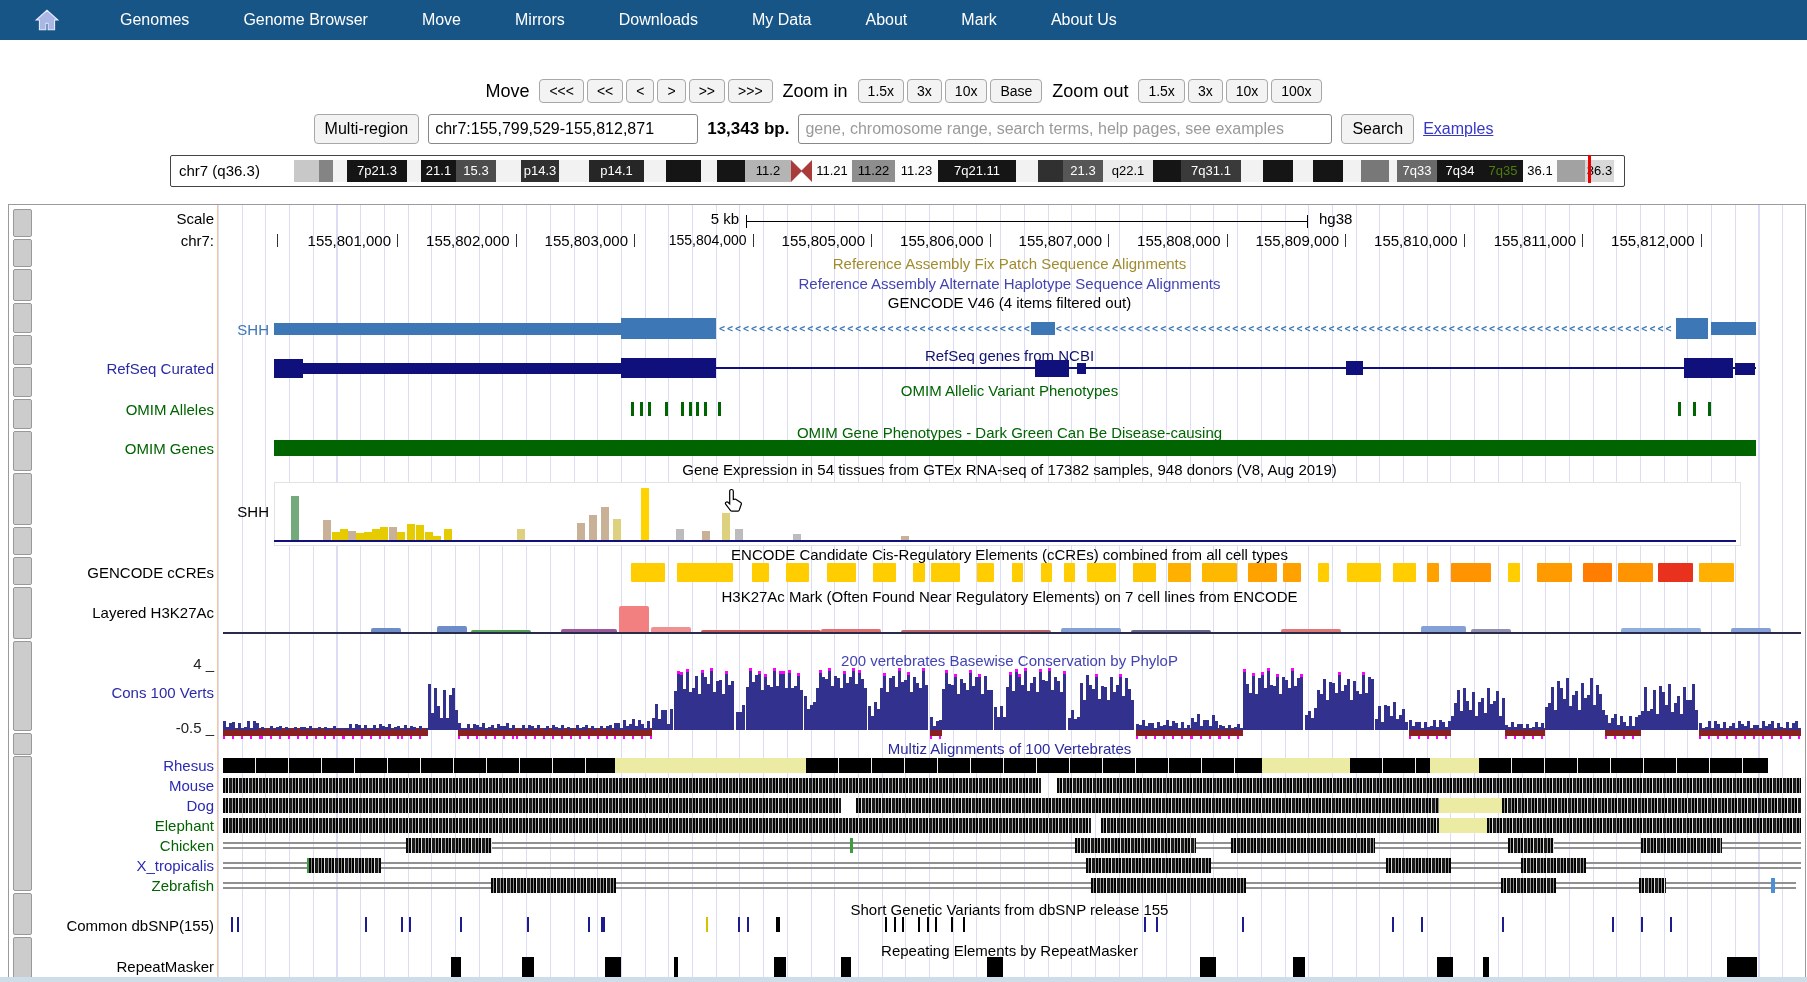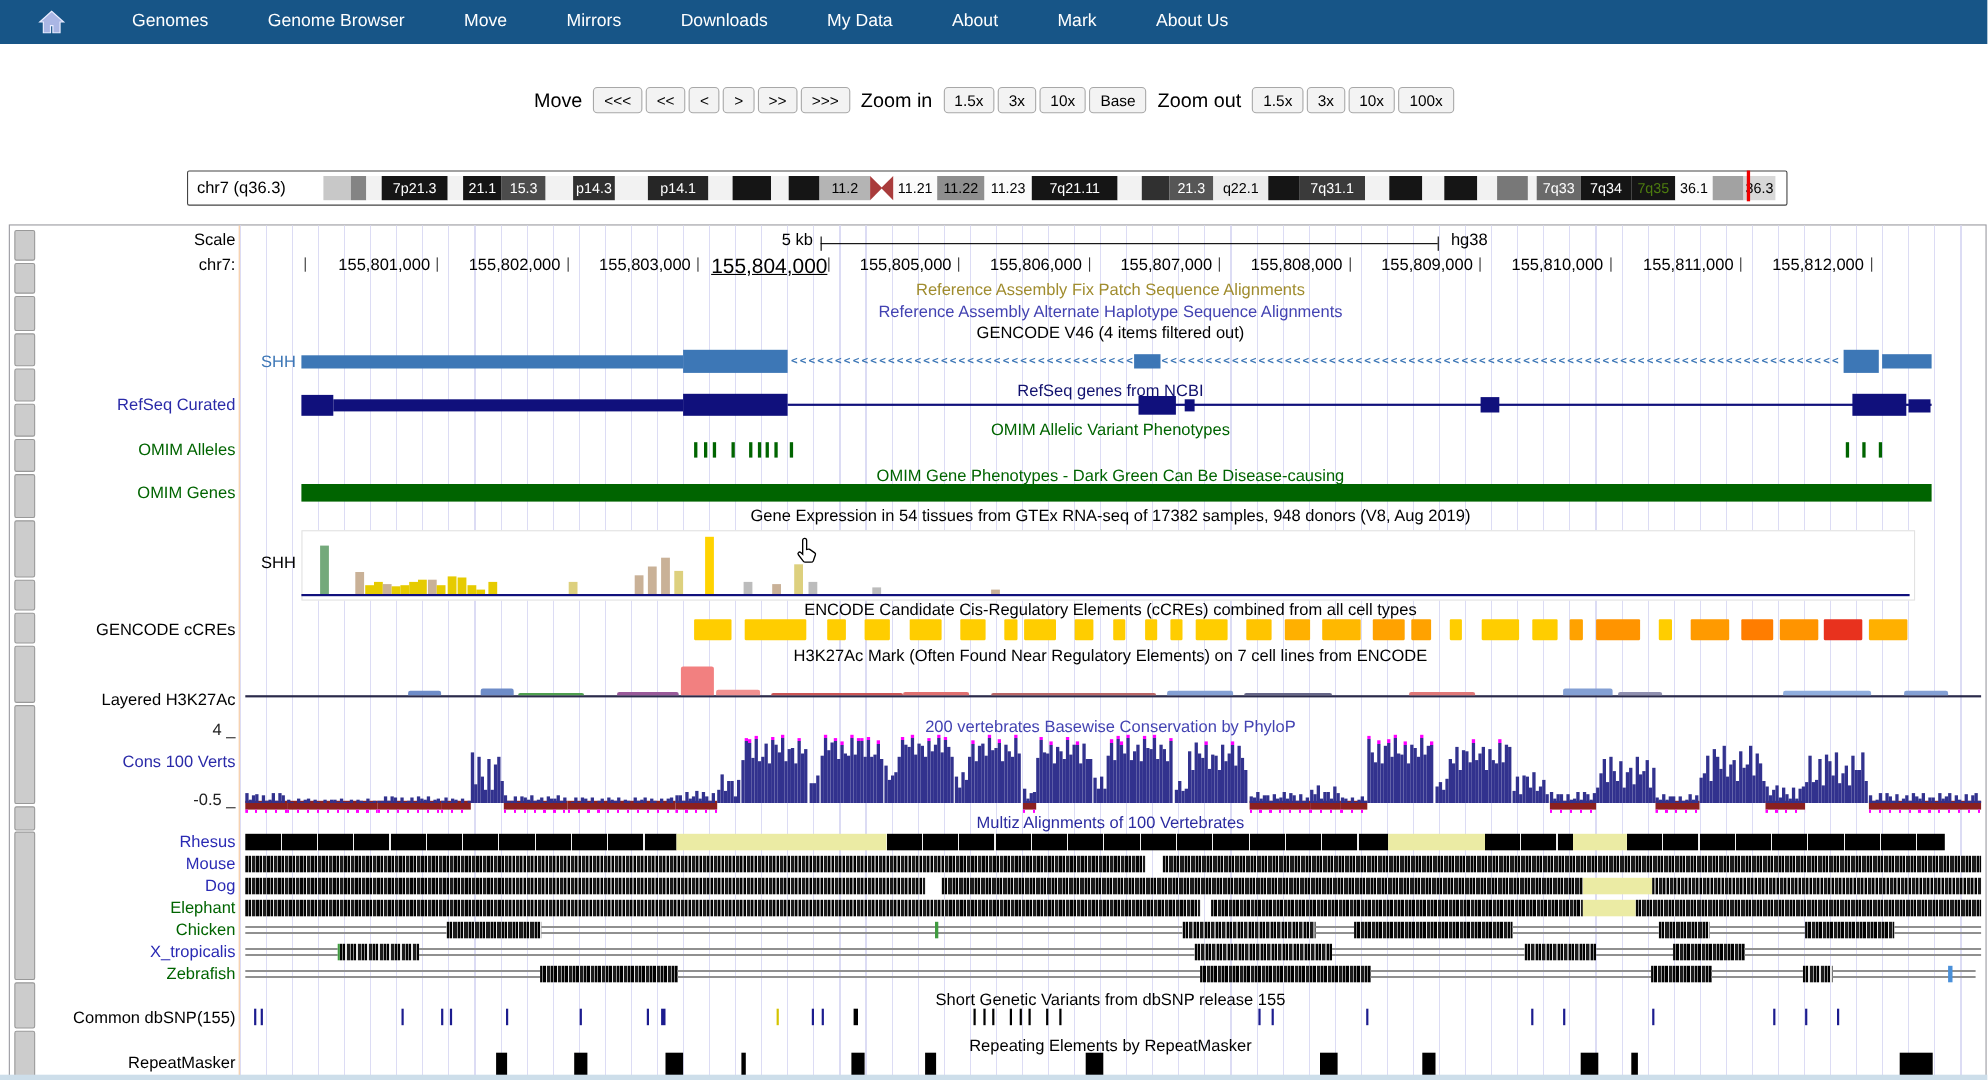--- a/index.html
+++ b/index.html
@@ -82,20 +82,28 @@
       </span>
     <span>Zoom out</span>
     <span id="zoomout-btns" class="btngroup">
         <button class="ucsc-btn">1.5x</button>
         <button class="ucsc-btn">3x</button>
         <button class="ucsc-btn">10x</button>
         <button class="ucsc-btn">100x</button>
       </span>
   </div>
 
+  <div id="searchrow">
+    <button class="ucsc-btn bigbtn">Multi-region</button>
+    <input id="position" value="chr7:155,799,529-155,812,871" style="">
+    <span id="bp">13,343 bp.</span>
+    <input id="searchbox" placeholder="gene, chromosome range, search terms, help pages, see examples" style="">
+    <button class="ucsc-btn bigbtn">Search</button>
+    <a id="examples">Examples</a>
+  </div>
 
   <div id="ideogram">
     <span id="ideo-label">chr7 (q36.3)</span>
     <div id="ideo-bands">
         <div class="band" style="left: 123px; width: 25px; background: rgb(200, 200, 200);"></div>
         <div class="band" style="left: 148px; width: 14px; background: rgb(132, 132, 132);"></div>
         <div class="band" style="left: 162px; width: 14px; background: rgb(242, 242, 242);"></div>
         <div class="band" style="left: 176px; width: 60px; background: rgb(21, 21, 21);">
           <span class="band-txt" style="color: rgb(255, 255, 255);">7p21.3</span>
         </div>
@@ -194,21 +202,21 @@
         <div class="handle" style="top: 528px; height: 20px;"></div>
         <div class="handle" style="top: 551px; height: 133px;"></div>
         <div class="handle" style="top: 688px; height: 40px;"></div>
         <div class="handle" style="top: 732px; height: 42px;"></div>
         <div class="lbl" style="top: 6px; color: rgb(0, 0, 0);">Scale</div>
         <div class="lbl" style="top: 28px; color: rgb(0, 0, 0);">chr7:</div>
         <div class="lbl" style="top: 156px; color: rgb(42, 42, 168);">RefSeq Curated</div>
         <div class="lbl" style="top: 197px; color: rgb(0, 100, 0);">OMIM Alleles</div>
         <div class="lbl" style="top: 236px; color: rgb(0, 100, 0);">OMIM Genes</div>
         <div class="lbl" style="top: 360px; color: rgb(0, 0, 0);">GENCODE cCREs</div>
-        <div class="lbl" style="top: 424px; color: rgb(0, 0, 0);">Layered H3K27Ac</div>
+        <div class="lbl" style="top: 400px; color: rgb(0, 0, 0);">Layered H3K27Ac</div>
         <div class="lbl" style="top: 451px; color: rgb(34, 34, 34);">4 _</div>
         <div class="lbl" style="top: 480px; color: rgb(42, 42, 168);">Cons 100 Verts</div>
         <div class="lbl" style="top: 515px; color: rgb(34, 34, 34);">-0.5 _</div>
         <div class="lbl" style="top: 713px; color: rgb(0, 0, 0);">Common dbSNP(155)</div>
         <div class="lbl" style="top: 754px; color: rgb(0, 0, 0);">RepeatMasker</div>
         <div class="ttl" style="top: 51px; color: rgb(160, 140, 46);">Reference Assembly Fix Patch Sequence Alignments</div>
         <div class="ttl" style="top: 71px; color: rgb(67, 67, 178);">Reference Assembly Alternate Haplotype Sequence Alignments</div>
         <div class="ttl" style="top: 90px; color: rgb(0, 0, 0);">GENCODE V46 (4 items filtered out)</div>
         <div class="ttl" style="top: 143px; color: rgb(17, 17, 110);">RefSeq genes from NCBI</div>
         <div class="ttl" style="top: 178px; color: rgb(0, 100, 0);">OMIM Allelic Variant Phenotypes</div>
@@ -225,21 +233,21 @@
         <div style="left: 737px; top: 10px; width: 1px; height: 13px; background: rgb(0, 0, 0); position: absolute;"></div>
         <div style="left: 1298px; top: 10px; width: 1px; height: 13px; background: rgb(0, 0, 0); position: absolute;"></div>
         <div style="left: 1310px; top: 5px; font-size: 15px; position: absolute;">hg38</div>
         <div style="left: 268px; top: 29px; width: 1px; height: 13px; background: rgb(51, 51, 51); position: absolute;"></div>
         <div style="left: 282px; top: 27px; width: 100px; text-align: right; font-size: 15px; position: absolute;">155,801,000</div>
         <div style="left: 388px; top: 29px; width: 1px; height: 13px; background: rgb(51, 51, 51); position: absolute;"></div>
         <div style="left: 400.5px; top: 27px; width: 100px; text-align: right; font-size: 15px; position: absolute;">155,802,000</div>
         <div style="left: 506.5px; top: 29px; width: 1px; height: 13px; background: rgb(51, 51, 51); position: absolute;"></div>
         <div style="left: 519px; top: 27px; width: 100px; text-align: right; font-size: 15px; position: absolute;">155,803,000</div>
         <div style="left: 625px; top: 29px; width: 1px; height: 13px; background: rgb(51, 51, 51); position: absolute;"></div>
-        <div style="left: 637.5px; top: 27px; width: 100px; text-align: right; font-size: 19px; position: absolute; text-decoration: underline;">155,804,000</div>
+        <div style="left: 637.5px; top: 27px; width: 100px; text-align: right; font-size: 14px; position: absolute;">155,804,000</div>
         <div style="left: 743.5px; top: 29px; width: 1px; height: 13px; background: rgb(51, 51, 51); position: absolute;"></div>
         <div style="left: 756px; top: 27px; width: 100px; text-align: right; font-size: 15px; position: absolute;">155,805,000</div>
         <div style="left: 862px; top: 29px; width: 1px; height: 13px; background: rgb(51, 51, 51); position: absolute;"></div>
         <div style="left: 874.5px; top: 27px; width: 100px; text-align: right; font-size: 15px; position: absolute;">155,806,000</div>
         <div style="left: 980.5px; top: 29px; width: 1px; height: 13px; background: rgb(51, 51, 51); position: absolute;"></div>
         <div style="left: 993px; top: 27px; width: 100px; text-align: right; font-size: 15px; position: absolute;">155,807,000</div>
         <div style="left: 1099px; top: 29px; width: 1px; height: 13px; background: rgb(51, 51, 51); position: absolute;"></div>
         <div style="left: 1111.5px; top: 27px; width: 100px; text-align: right; font-size: 15px; position: absolute;">155,808,000</div>
         <div style="left: 1217.5px; top: 29px; width: 1px; height: 13px; background: rgb(51, 51, 51); position: absolute;"></div>
         <div style="left: 1230px; top: 27px; width: 100px; text-align: right; font-size: 15px; position: absolute;">155,809,000</div>

